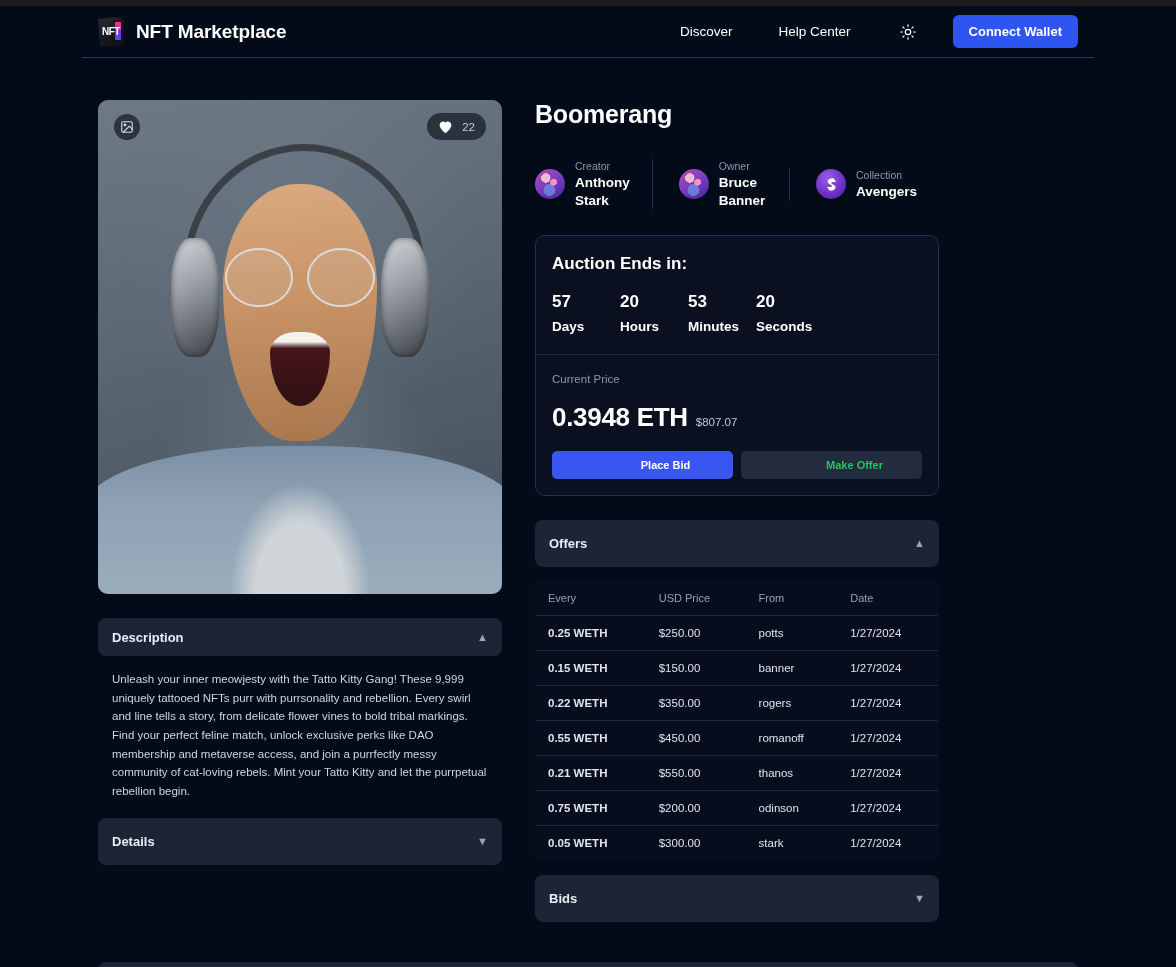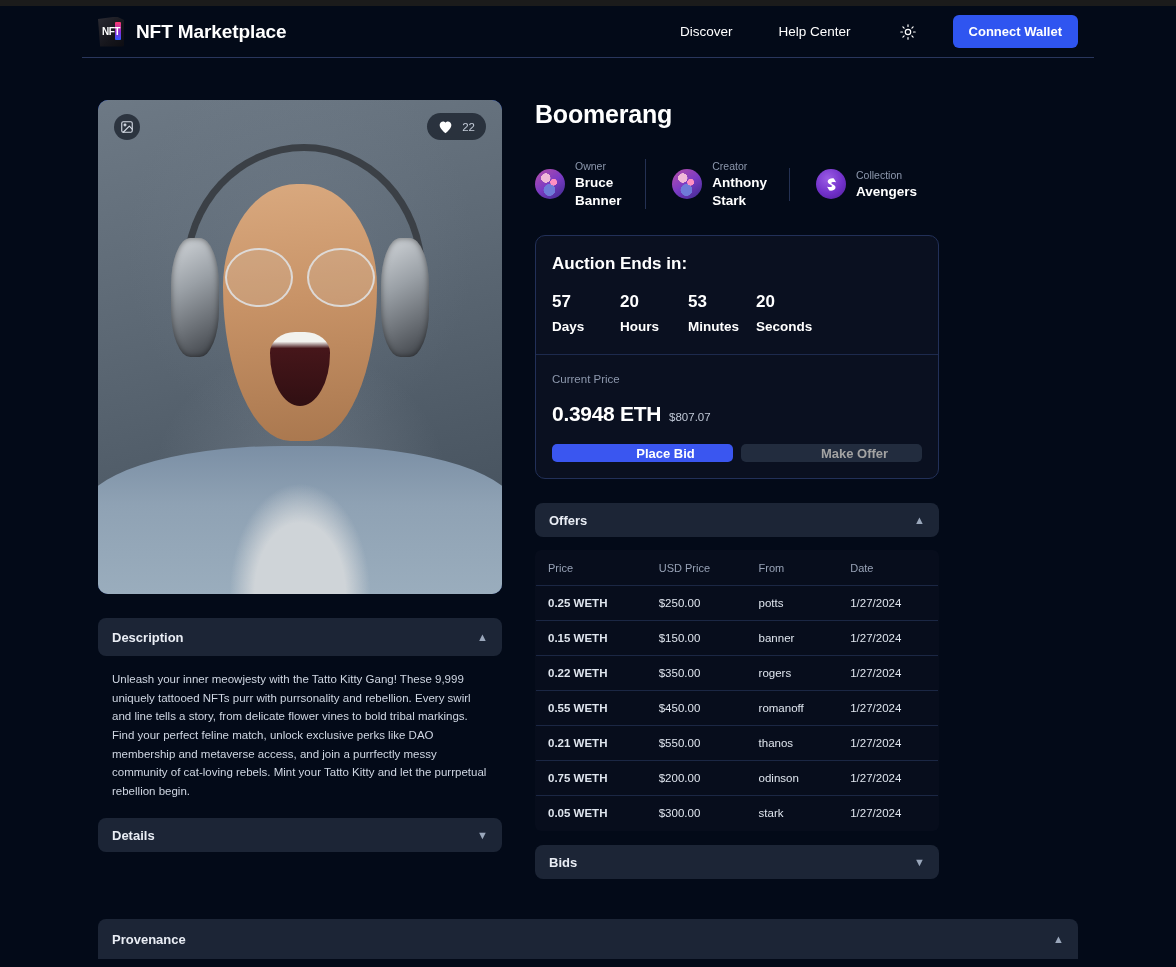--- a/index.html
+++ b/index.html
@@ -276,21 +276,21 @@
   .panel-head {
     background: #1c2536;
     border-radius: 8px;
     height: 38px;
     display: flex;
     align-items: center;
     justify-content: space-between;
     padding: 0 14px;
     cursor: pointer;
   }
-  .panel-head.tall { height: 34px; }
+  .panel-head.tall { height: 47px; }
   .panel-title {
     font-size: 13px;
     font-weight: bold;
     color: #e9edf4;
   }
   .chev {
     color: #9aa7bb;
     font-size: 11px;
     line-height: 1;
   }
@@ -393,42 +393,42 @@
     color: #8d98ad;
     margin-bottom: 17px;
   }
   .price-row {
     display: flex;
     align-items: baseline;
     gap: 8px;
     margin-bottom: 18px;
   }
   .price-eth {
-    font-size: 21px;
+    font-size: 26px;
     font-weight: bold;
     letter-spacing: -0.3px;
   }
   .price-usd {
     font-size: 11.5px;
     color: #c0c8d6;
   }
   .btn-row { display: flex; gap: 8px; }
   .btn {
     flex: 1;
-    height: 18px;
+    height: 28px;
     border: none;
     border-radius: 5px;
-    font-size: 13px;
+    font-size: 11px;
     font-weight: bold;
     cursor: pointer;
     font-family: "Liberation Sans", sans-serif;
     padding-left: 46px;
   }
   .btn-primary { background: #3a56f0; color: #fff; }
-  .btn-secondary { background: #222c3e; color: #a3a3a3; }
+  .btn-secondary { background: #222c3e; color: #22c55e; }
 
   
   .table {
     width: 100%;
     border-collapse: collapse;
     border: 1px solid #1b2744;
     border-radius: 6px;
     overflow: hidden;
     background: #070d1c;
   }
@@ -549,30 +549,30 @@
   </div>
 
   <div class="col-right">
 
     <h1 class="nft-title">Boomerang</h1>
 
     <div class="meta-row">
       <div class="meta-item">
         <div class="avatar"></div>
         <div>
-          <div class="meta-label">Owner</div>
-          <div class="meta-value">Bruce Banner</div>
+          <div class="meta-label">Creator</div>
+          <div class="meta-value">Anthony Stark</div>
         </div>
       </div>
 
       <div class="meta-item">
         <div class="avatar"></div>
         <div>
-          <div class="meta-label">Creator</div>
-          <div class="meta-value">Anthony Stark</div>
+          <div class="meta-label">Owner</div>
+          <div class="meta-value">Bruce Banner</div>
         </div>
       </div>
 
       <div class="meta-item">
         <div class="avatar collection">
           <svg width="17" height="17" viewBox="0 0 24 24">
             <path d="M16.8 3.5c-3.9-.7-7.6.6-8.6 3.3-.8 2.2.8 4 3.4 5.1 2 .9 2.6 1.7 2.3 2.5-.4 1.1-2.4 1.6-4.8 1.1l-1.9-.4 3.1 5.4c3.9.7 7.6-.6 8.6-3.3.8-2.2-.8-4-3.4-5.1-2-.9-2.6-1.7-2.3-2.5.4-1.1 2.4-1.6 4.8-1.1l1.9.4-3.1-5.4z" fill="#ffffff"></path>
           </svg>
         </div>
         <div>
@@ -622,21 +622,21 @@
 
     <div class="mt-24">
       <div class="panel-head tall">
         <span class="panel-title">Offers</span>
         <span class="chev">▲</span>
       </div>
       <div class="table-wrap">
         <table class="table">
           <thead>
             <tr>
-              <th>Price</th>
+              <th>Every</th>
               <th>USD Price</th>
               <th>From</th>
               <th>Date</th>
             </tr>
           </thead>
           <tbody>
             <tr>
               <td class="strong">0.25 WETH</td>
               <td>$250.00</td>
               <td>potts</td>

